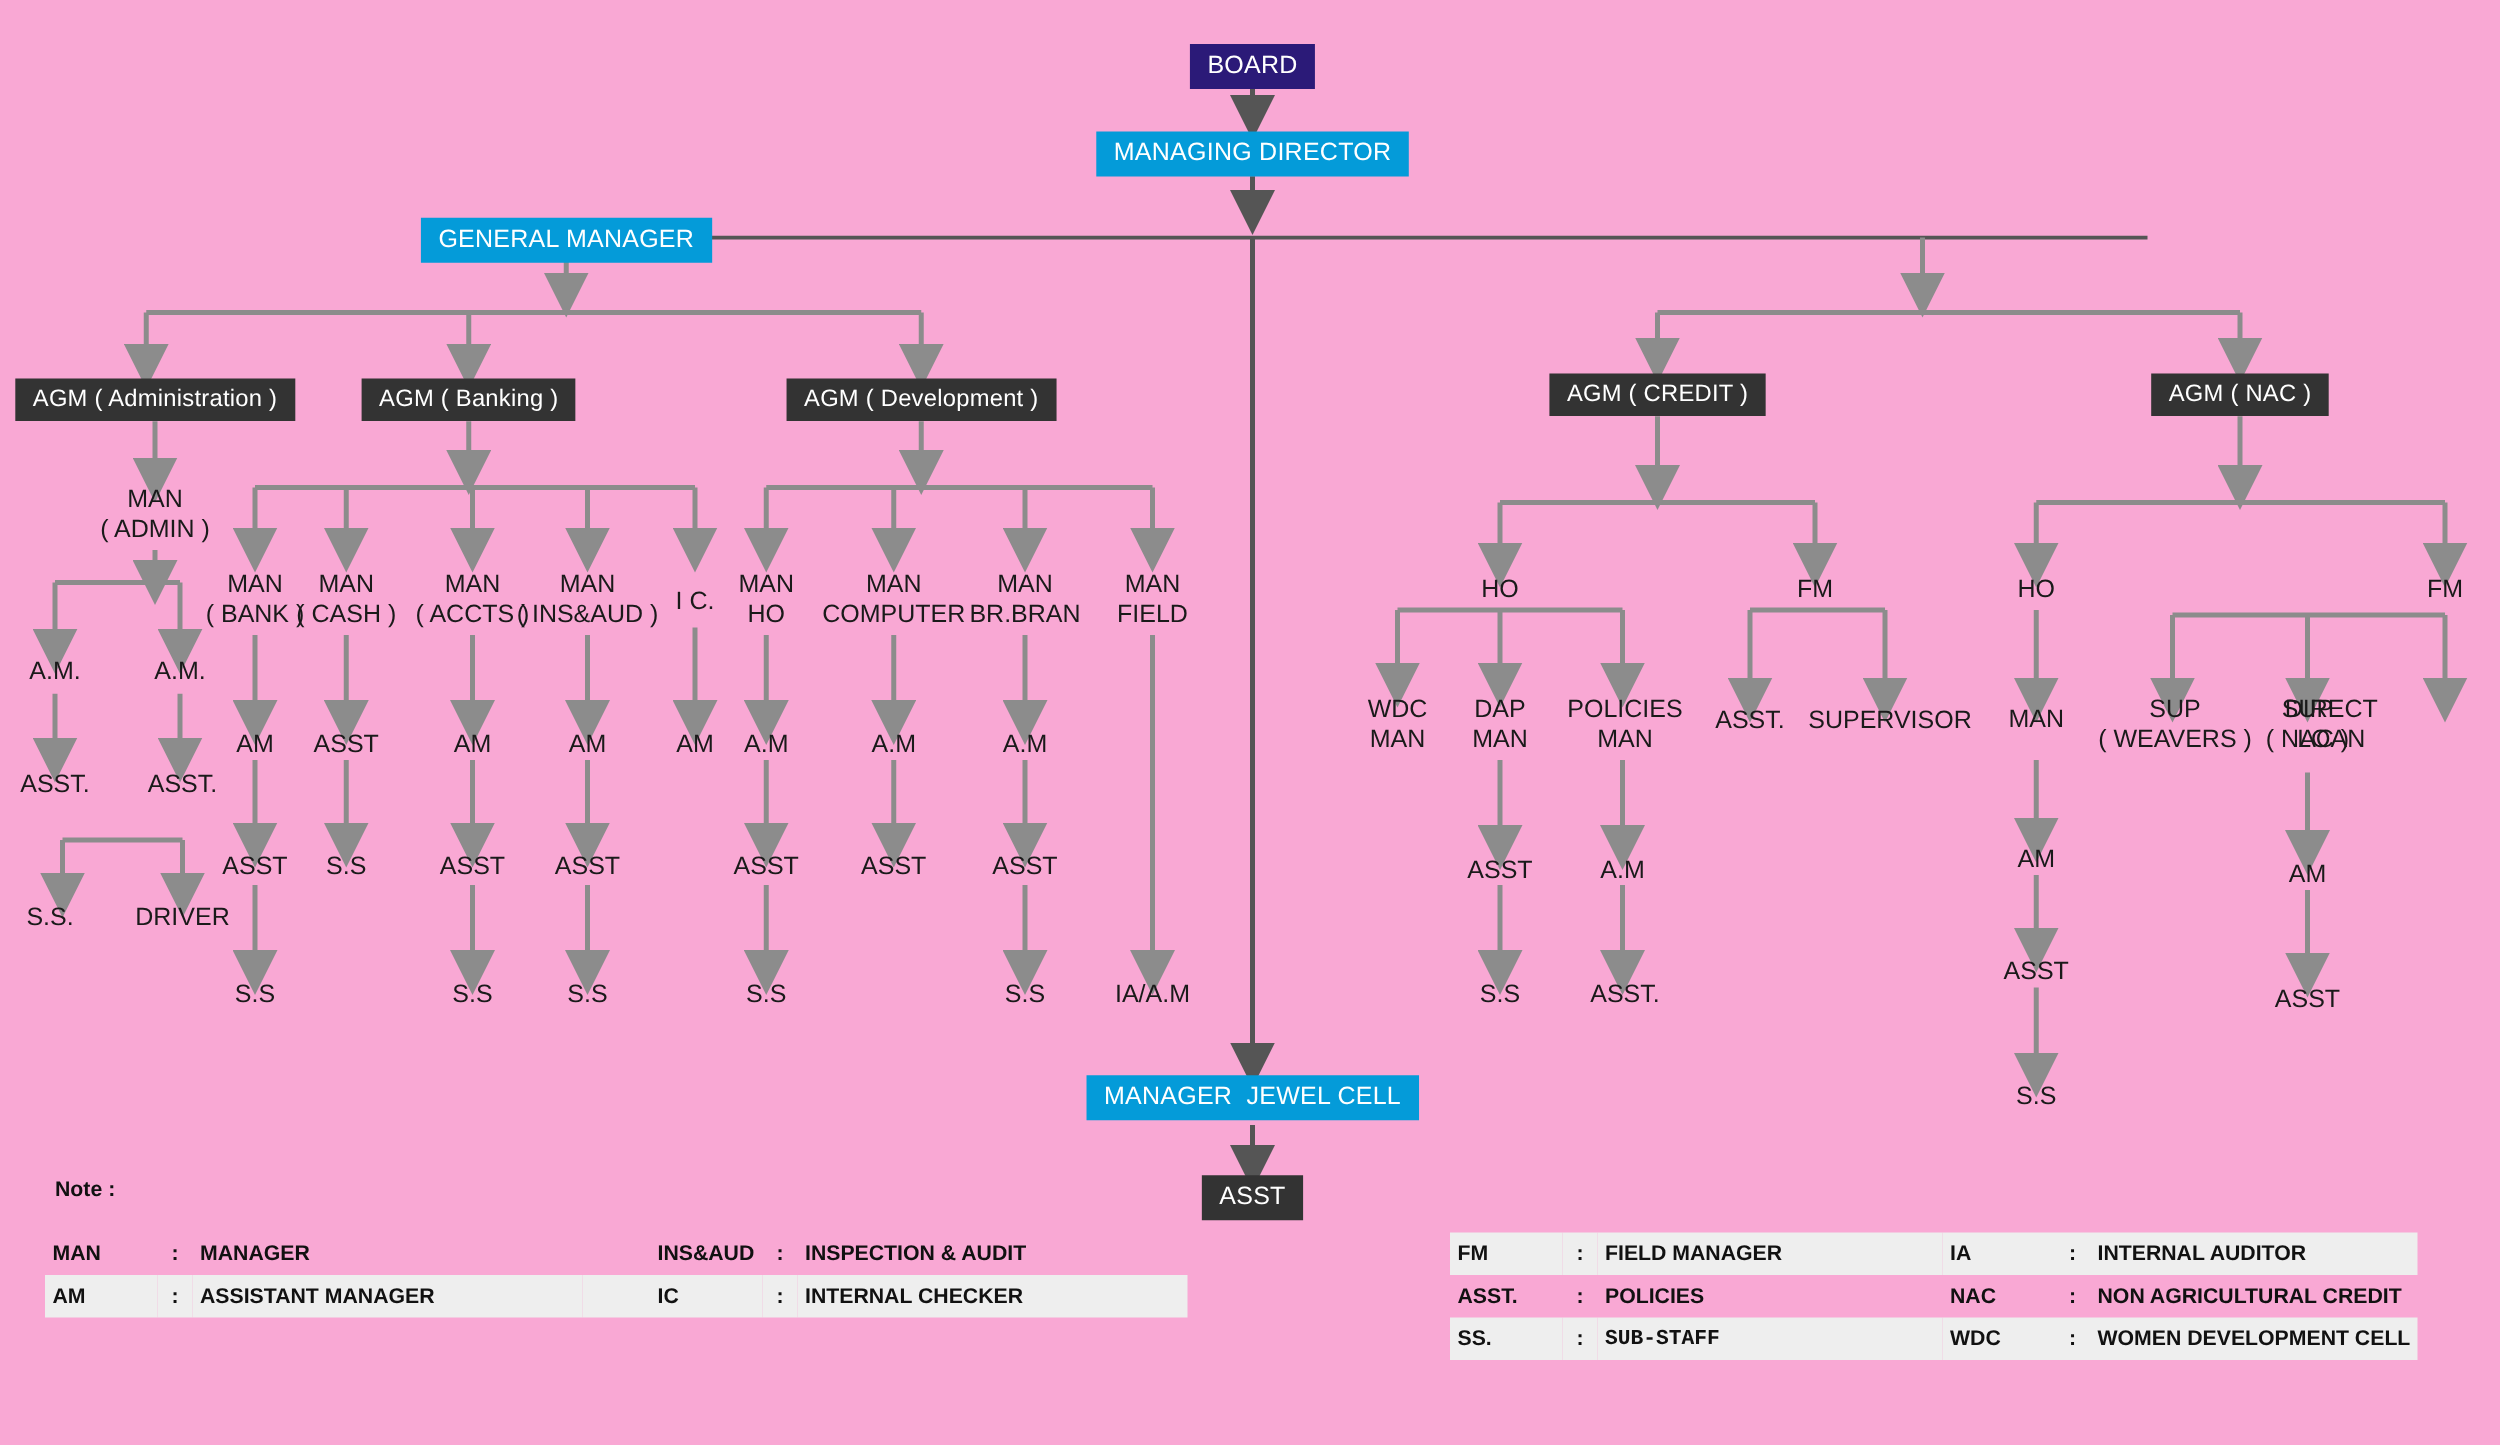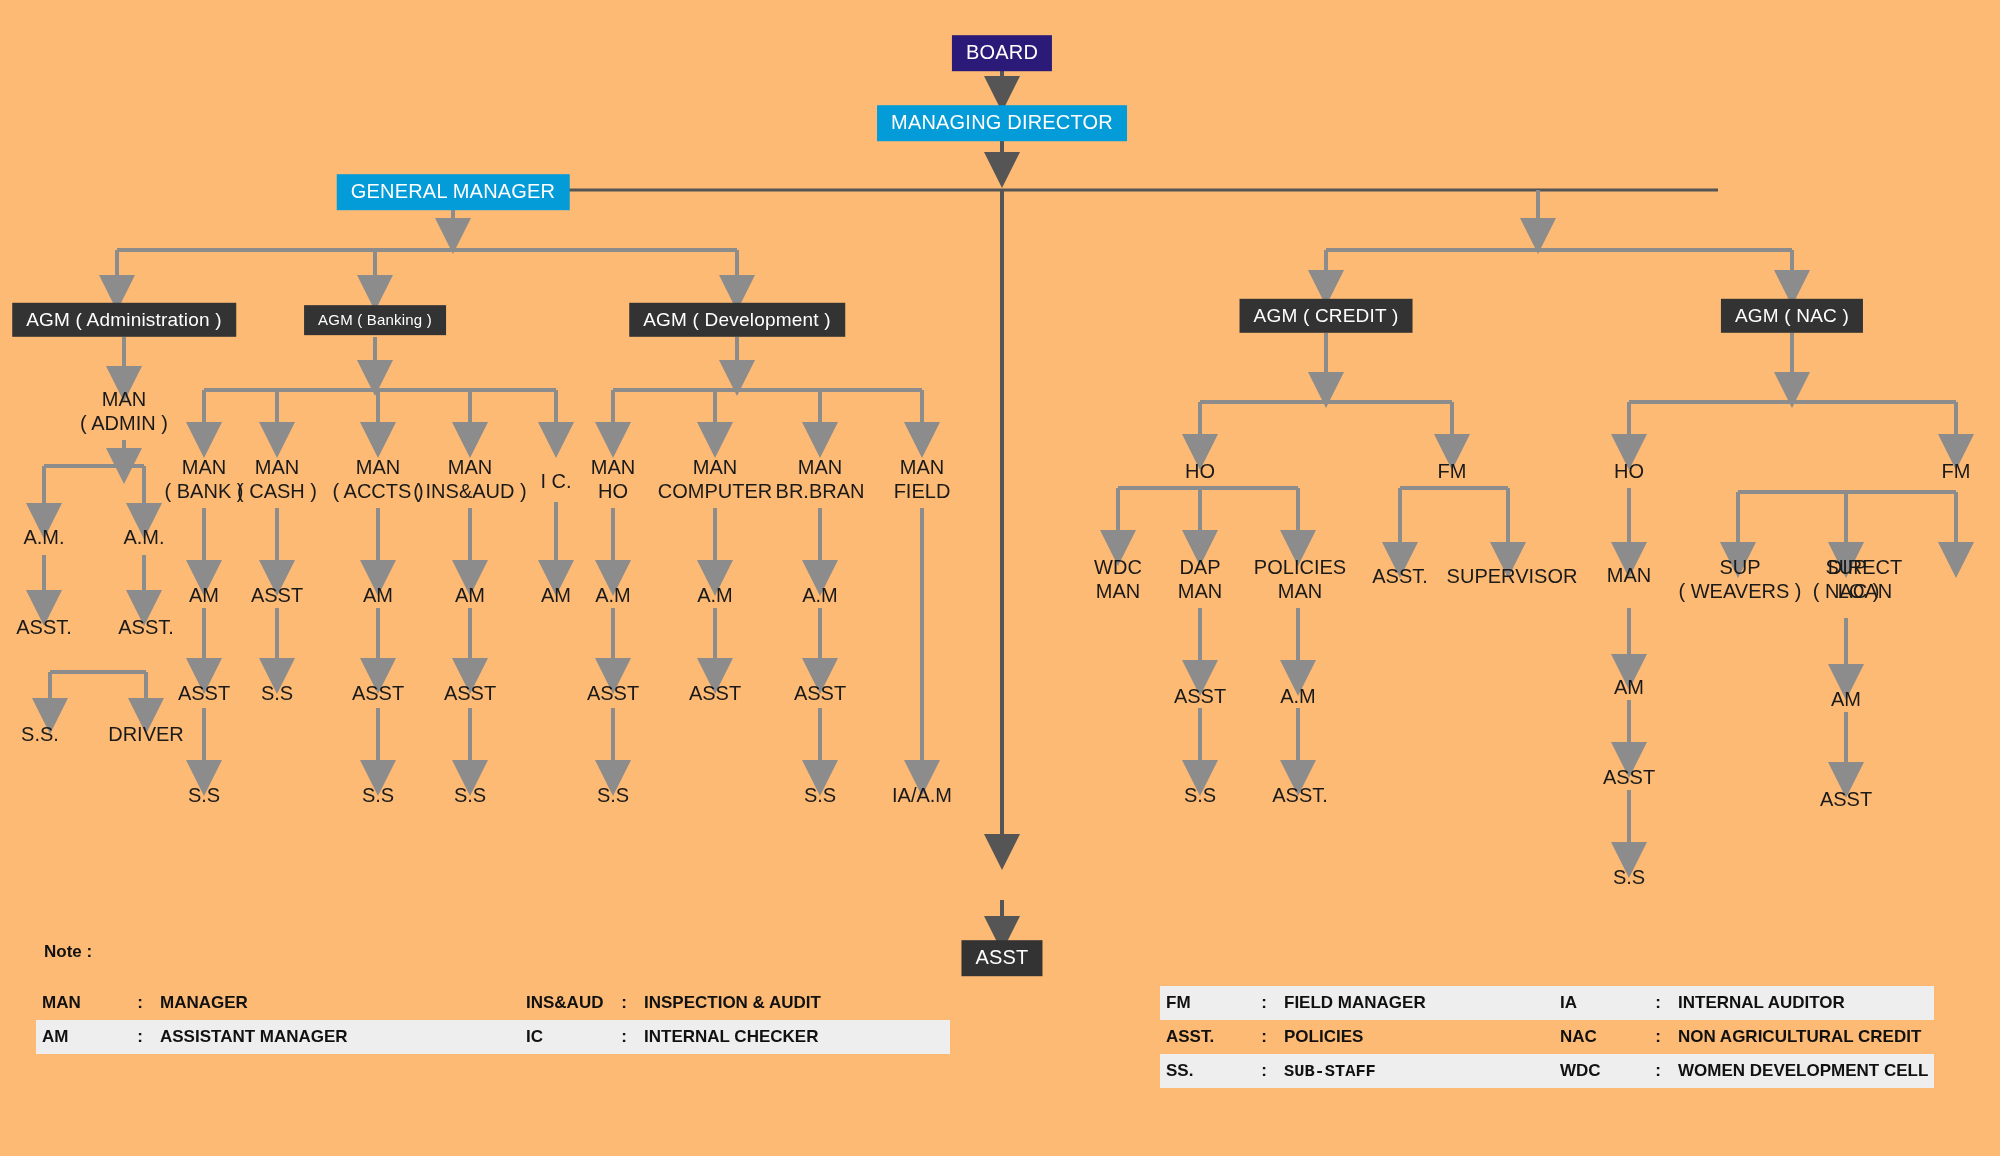--- a/index.html
+++ b/index.html
@@ -1,17 +1,17 @@
 <!DOCTYPE html>
 <html><head>
 <meta charset="utf-8">
 <style>
   html,body{margin:0;padding:0;background:#ffffff;}
   body{font-family:"Liberation Sans", sans-serif;}
-  #stage{position:relative;width:2000px;height:1156px;background:#fdba74;overflow:hidden;}
+  #stage{position:relative;width:2000px;height:1156px;background:#f9a8d4;overflow:hidden;}
   svg#wires{position:absolute;left:0;top:0;width:2000px;height:1156px;pointer-events:none;}
   .node{position:absolute;transform:translate(-50%,-50%);text-align:center;white-space:pre;line-height:1.18;}
   .boxnode{padding:6px 14px;color:#ffffff;font-size:20px;letter-spacing:.2px;}
   .board{background:#2b1a78;}
   .blue{background:#049bd9;}
   .dark{background:#333333;}
   .plain{color:#1a1a1a;font-size:20px;}
   .legend-title{position:absolute;font-size:17px;font-weight:bold;color:#111;}
   table.lg{border-collapse:collapse;}
   table.lg td{padding:7px 6px;font-size:17px;font-weight:bold;color:#111;white-space:nowrap;}
@@ -154,25 +154,26 @@
       <path d="M1846,712 L1846,780" marker-end="url(#ar)"></path>
 
     </g>
   </svg>
 
   <div class="node boxnode board" style="left:1002px;top:53px;">BOARD</div>
   <div class="node boxnode blue" style="left:1002px;top:123px;">MANAGING DIRECTOR</div>
   <div class="node boxnode blue" style="left:453px;top:192px;">GENERAL MANAGER</div>
 
   <div class="node boxnode dark" style="left:124px;top:320px;font-size:19px;">AGM ( Administration )</div>
-  <div class="node boxnode dark" style="left:375px;top:320px;font-size:15px;">AGM ( Banking )</div>
+  <div class="node boxnode dark" style="left:375px;top:320px;font-size:19px;">AGM ( Banking )</div>
   <div class="node boxnode dark" style="left:737px;top:320px;font-size:19px;">AGM ( Development )</div>
   <div class="node boxnode dark" style="left:1326px;top:316px;font-size:19px;">AGM ( CREDIT )</div>
   <div class="node boxnode dark" style="left:1792px;top:316px;font-size:19px;">AGM ( NAC )</div>
 
+  <div class="node boxnode blue" style="left:1002px;top:878px;">MANAGER  JEWEL CELL</div>
   <div class="node boxnode dark" style="left:1002px;top:958px;">ASST</div>
 
   <div class="node plain" style="left:124px;top:412px;">MAN
 ( ADMIN )</div>
   <div class="node plain" style="left:44px;top:538px;">A.M.</div>
   <div class="node plain" style="left:144px;top:538px;">A.M.</div>
   <div class="node plain" style="left:44px;top:628px;">ASST.</div>
   <div class="node plain" style="left:146px;top:628px;">ASST.</div>
   <div class="node plain" style="left:40px;top:735px;">S.S.</div>
   <div class="node plain" style="left:146px;top:735px;">DRIVER</div>

